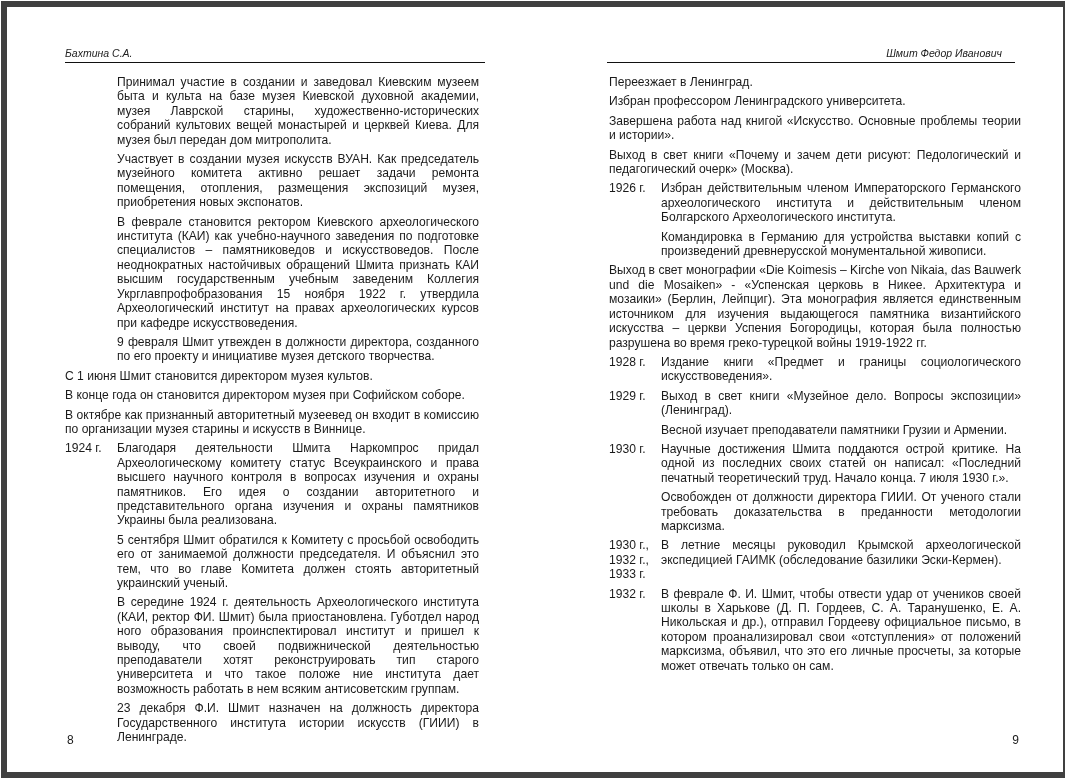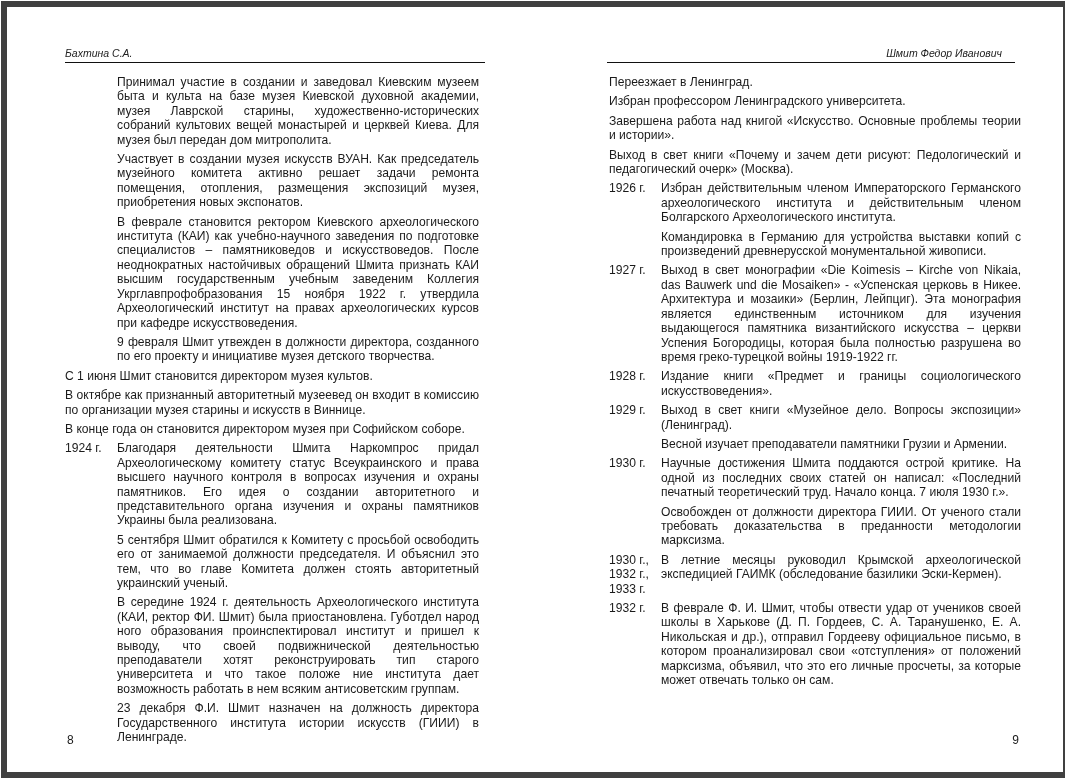--- a/index.html
+++ b/index.html
@@ -44,22 +44,22 @@
           <p class="para">Принимал участие в создании и заведовал Киевским музеем быта и культа на базе музея Киевской духовной академии, музея Лаврской старины, художественно-исторических собраний культових вещей монастырей и церквей Киева. Для музея был передан дом митрополита.</p>
           <p class="para">Участвует в создании музея искусств ВУАН. Как председатель музейного комитета активно решает задачи ремонта помещения, отопления, размещения экспозиций музея, приобретения новых экспонатов.</p>
           <p class="para">В феврале становится ректором Киевского археологического института (КАИ) как учебно-научного заведения по подготовке специалистов – памятниковедов и искусствоведов. После неоднократных настойчивых обращений Шмита признать КАИ высшим государственным учебным заведеним Коллегия Укрглавпрофобразования 15 ноября 1922 г. утвердила Археологический институт на правах археологических курсов при кафедре искусствоведения.</p>
           <p class="para">9 февраля Шмит утвежден в должности директора, созданного по его проекту и инициативе музея детского творчества.</p>
         </div>
       </div>
 
       <div class="entry">
         <div class="paras">
           <p class="para">С 1 июня Шмит становится директором музея культов.</p>
+          <p class="para">В конце года он становится директором музея при Софийском соборе.</p>
           <p class="para">В октябре как признанный авторитетный музеевед он входит в комиссию по организации музея старины и искусств в Виннице.</p>
-          <p class="para">В конце года он становится директором музея при Софийском соборе.</p>
         </div>
       </div>
 
       <div class="entry">
         <div class="year">1924 г.</div>
         <div class="paras">
           <p class="para">Благодаря деятельности Шмита Наркомпрос придал Археологическому комитету статус Всеукраинского и права высшего научного контроля в вопросах изучения и охраны памятников. Его идея о создании авторитетного и представительного органа изучения и охраны памятников Украины была реализована.</p>
           <p class="para">5 сентября Шмит обратился к Комитету с просьбой освободить его от занимаемой должности председателя. И объяснил это тем, что во главе Комитета должен стоять авторитетный украинский ученый.</p>
           <p class="para">В середине 1924 г. деятельность Археологического института (КАИ, ректор ФИ. Шмит) была приостановлена. Губотдел народ ного образования проинспектировал институт и пришел к выводу, что своей подвижнической деятельностью преподаватели хотят реконструировать тип старого университета и что такое положе ние института дает возможность работать в нем всяким антисоветским группам.</p>
           <p class="para">23 декабря Ф.И. Шмит назначен на должность директора Государственного института истории искусств (ГИИИ) в Ленинграде.</p>
@@ -86,21 +86,20 @@
 
       <div class="entry">
         <div class="year">1926 г.</div>
         <div class="paras">
           <p class="para">Избран действительным членом Императорского Германского археологического института и действительным членом Болгарского Археологического института.</p>
           <p class="para">Командировка в Германию для устройства выставки копий с произведений древнерусской монументальной живописи.</p>
         </div>
       </div>
 
       <div class="entry">
-        <div class="year">1927 г.</div>
         <div class="paras">
           <p class="para">Выход в свет монографии «Die Koimesis – Kirche von Nikaia, das Bauwerk und die Mosaiken» - «Успенская церковь в Никее. Архитектура и мозаики» (Берлин, Лейпциг). Эта монография является единственным источником для изучения выдающегося памятника византийского искусства – церкви Успения Богородицы, которая была полностью разрушена во время греко-турецкой войны 1919-1922 гг.</p>
         </div>
       </div>
 
       <div class="entry">
         <div class="year">1928 г.</div>
         <div class="paras">
           <p class="para">Издание книги «Предмет и границы социологического искусствоведения».</p>
         </div>

